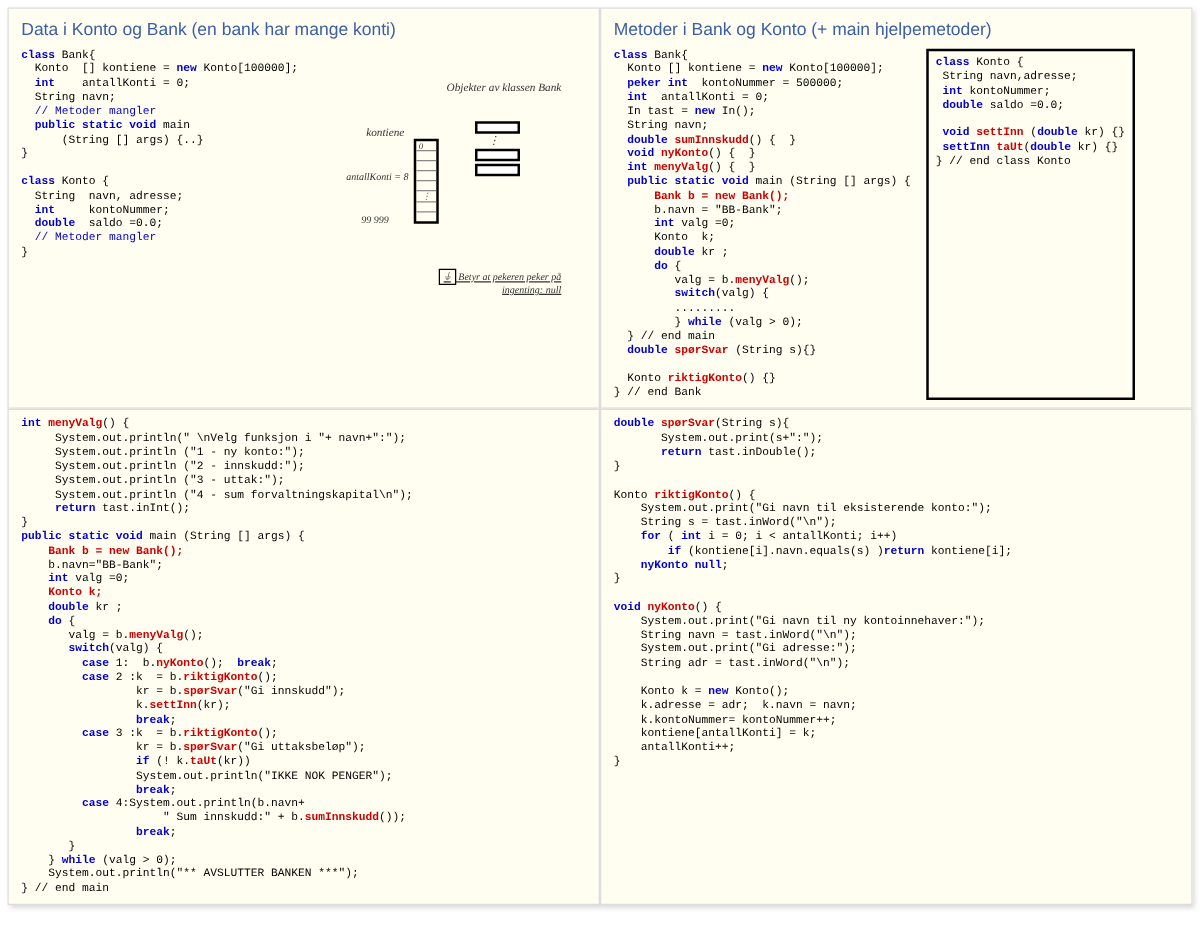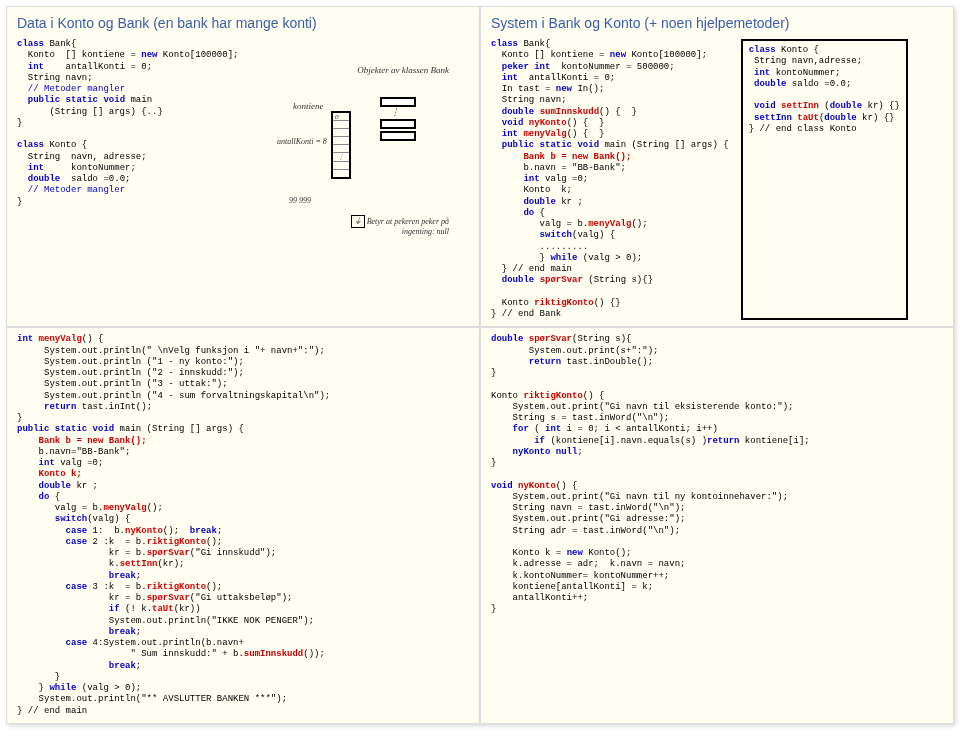--- a/index.html
+++ b/index.html
@@ -102,38 +102,38 @@
           <div style="border-bottom:1px solid #888; height:8px;"></div>
           <div style="border-bottom:1px solid #888; height:8px;"></div>
           <div style="border-bottom:1px solid #888; height:8px;"></div>
           <div style="border-bottom:1px solid #888; height:8px;"></div>
           <div style="height:8px; text-align:center; font-size:7px;">⋮</div>
           <div style="border-top:1px solid #888; height:8px;"></div>
           <div style="border-top:1px solid #888; height:8px;"></div>
         </div>
       </div>
       <div style="position:absolute; top:70px; left:-12px; font-size:8px;">antallKonti = 8</div>
-      <div style="position:absolute; top:104px; left:0px; font-size:8px;margin-top:25px;">99 999</div>
+      <div style="position:absolute; top:104px; left:0px; font-size:8px;">99 999</div>
 
       <div style="position:absolute; top:28px; left:85px;">
         <div class="box" style="height:10px; width:36px;"></div>
         <div style="text-align:center;">⋮</div>
         <div class="box" style="height:10px; width:36px;"></div>
         <div class="box" style="height:10px; width:36px;"></div>
       </div>
 
-      <div style="position:absolute; top:150px; left:30px; width:130px; font-size:8px; text-align:right;">
+      <div style="position:absolute; top:150px; left:30px; width:130px; font-size:8px; text-align:right;text-decoration:underline;">
         <span style="border:1px solid #000; padding:1px 3px;">⏚</span>
         <span>Betyr at pekeren peker på ingenting: null</span>
       </div>
     </div>
   </div>
 
   <div class="panel">
-    <div class="panel-title">System i Bank og Konto (+ noen hjelpemetoder)</div>
+    <div class="panel-title">Metoder i Bank og Konto (+ main hjelpemetoder)</div>
     <div class="inner-row">
 <pre><span class="kw">class</span> Bank{
   Konto [] kontiene = <span class="kw">new</span> Konto[100000];
   <span class="kw">peker int</span>  kontoNummer = 500000;
   <span class="kw">int</span>  antallKonti = 0;
   In tast = <span class="kw">new</span> In();
   String navn;
   <span class="kw">double</span> <span class="red">sumInnskudd</span>() {  }
   <span class="kw">void</span> <span class="red">nyKonto</span>() {  }
   <span class="kw">int</span> <span class="red">menyValg</span>() {  }

